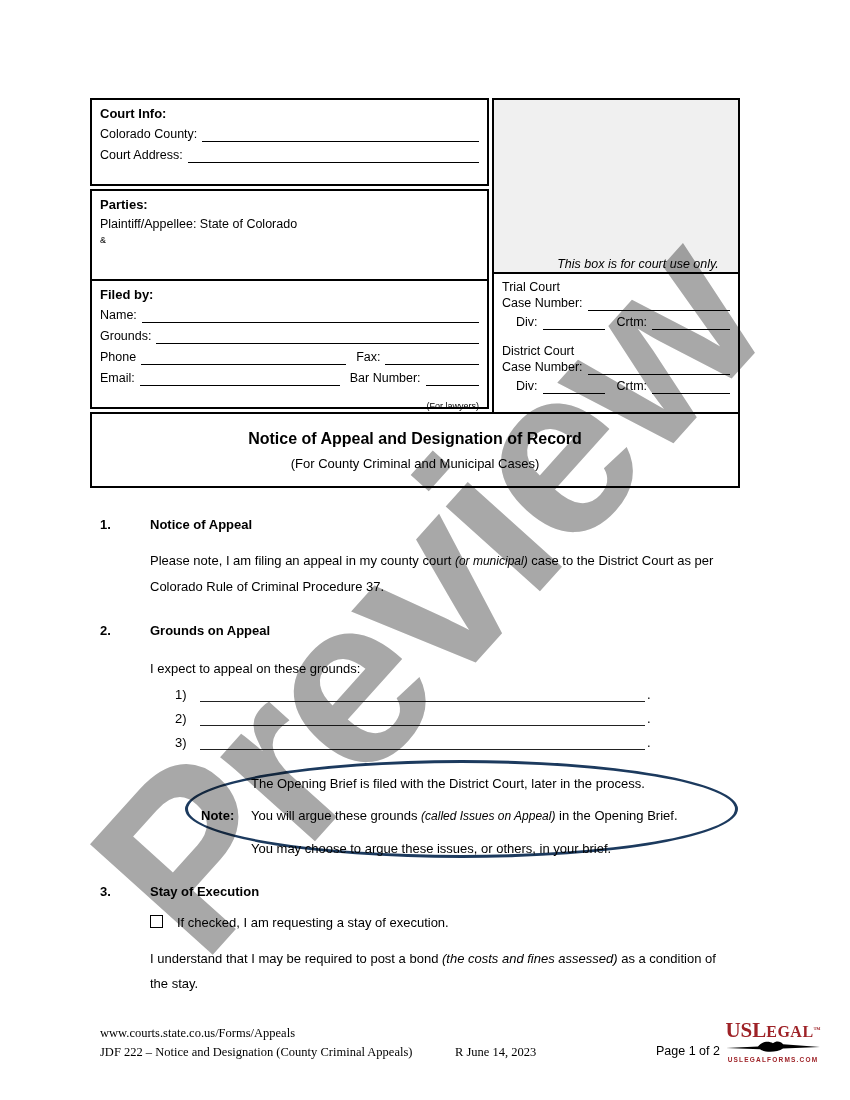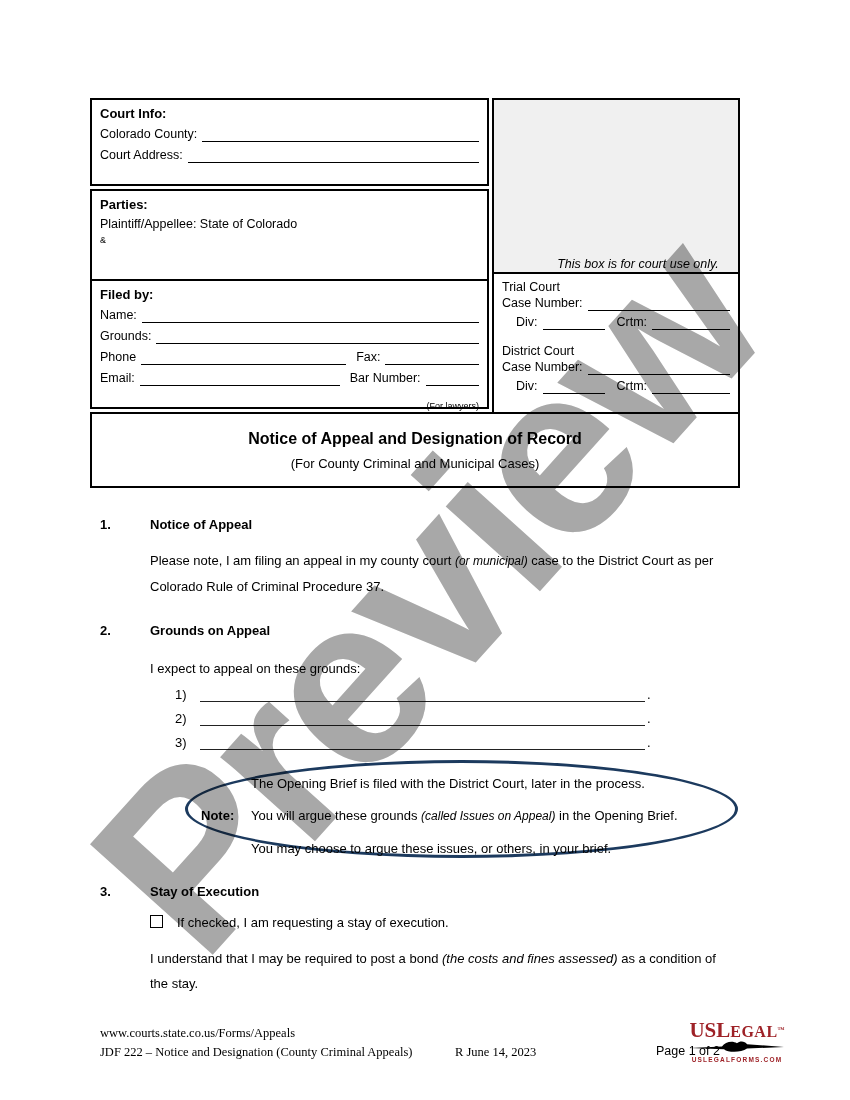--- a/index.html
+++ b/index.html
@@ -61,21 +61,21 @@
   #checkbox-row { position: absolute; left: 150px; top: 915px; display: flex; align-items: flex-start; font-size: 13px; }
   .checkbox { width: 13px; height: 13px; border: 1.5px solid #000; background: #fff; flex: 0 0 13px; }
   #checkbox-row .cb-lbl { margin-left: 14px; }
 
   
   .footer-serif { position: absolute; font-family: "Liberation Serif", serif; font-size: 12.5px; color: #000; }
   #footer-url { left: 100px; top: 1026px; }
   #footer-form-id { left: 100px; top: 1045px; }
   #footer-rev { left: 455px; top: 1045px; }
   #footer-page { position: absolute; left: 656px; top: 1044px; font-size: 12.5px; }
-  #logo { position: absolute; left: 688px; top: 1020px; width: 98px; text-align: center; }
+  #logo { position: absolute; left: 724px; top: 1020px; width: 98px; text-align: center; }
   #logo .brand { font-family: "Liberation Serif", serif; font-weight: bold; color: #9e2227; line-height: 20px; white-space: nowrap; }
   #logo .brand .big { font-size: 21px; }
   #logo .brand .small { font-size: 16px; letter-spacing: 0.5px; }
   #logo .brand .tm { font-size: 7px; vertical-align: top; }
   #logo .eagle { margin-top: -3px; }
   #logo .site { font-size: 6.5px; font-weight: bold; color: #9e2227; letter-spacing: 1.2px; margin-top: -1px; }
 
   #watermark {
     position: absolute; left: 425px; top: 595px;
     transform: translate(-50%, -50%) rotate(-48deg);

